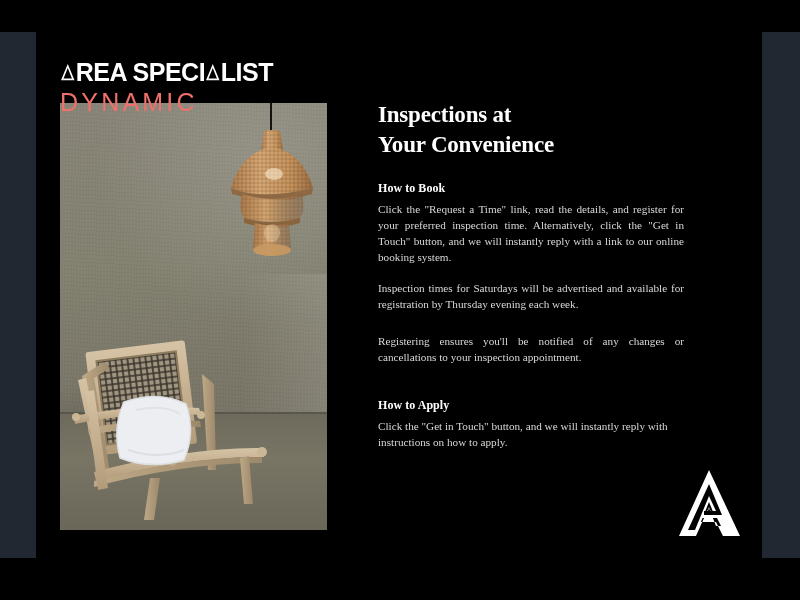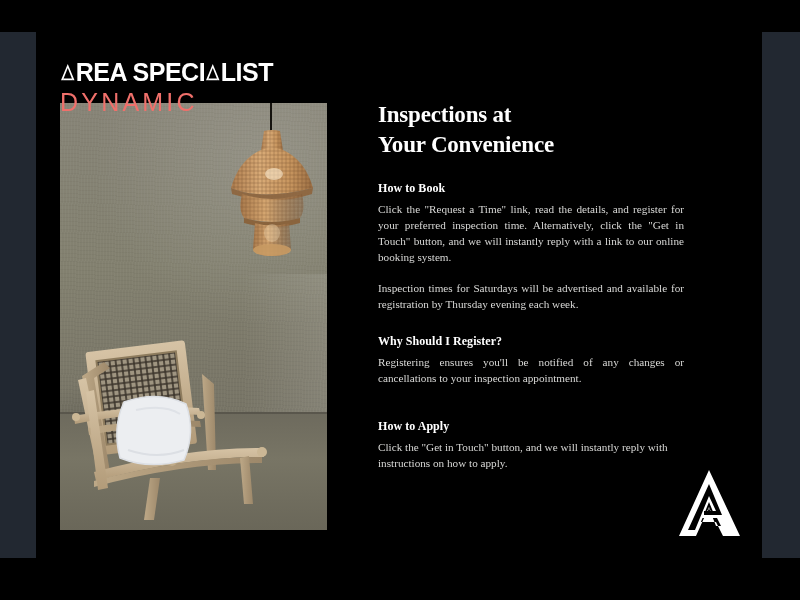--- a/index.html
+++ b/index.html
@@ -312,21 +312,20 @@
       <span>Your Convenience</span>
     </h1>
 
     <div class="section">
       <h2 class="sub">How to Book</h2>
       <p class="body">Click the "Request a Time" link, read the details, and register for your preferred inspection time. Alternatively, click the "Get in Touch" button, and we will instantly reply with a link to our online booking system.</p>
       <p class="body">Inspection times for Saturdays will be advertised and available for registration by Thursday evening each week.</p>
     </div>
 
     <div class="section">
-      <h2 class="sub">Why Should I Register?</h2>
       <p class="body">Registering ensures you'll be notified of any changes or cancellations to your inspection appointment.</p>
     </div>
 
     <div class="section tight">
       <h2 class="sub">How to Apply</h2>
       <p class="body last">Click the "Get in Touch" button, and we will instantly reply with instructions on how to apply.</p>
     </div>
   </div>
 
   <div class="corner-mark">

